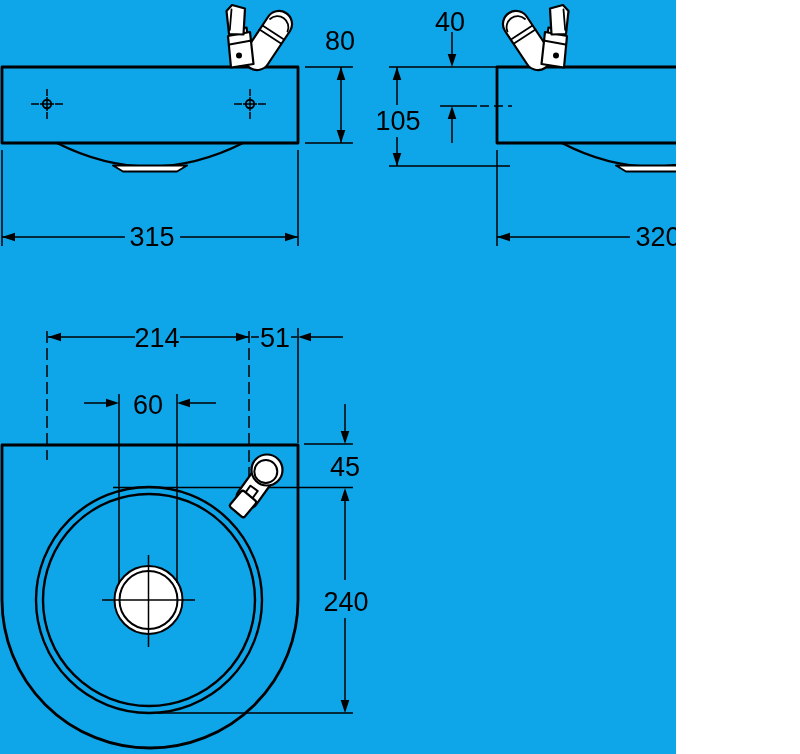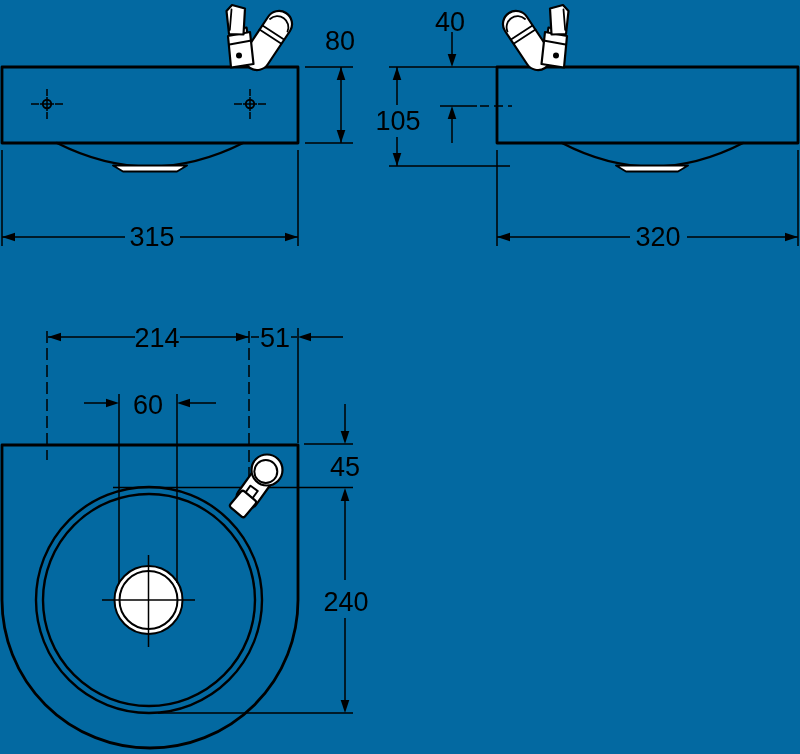--- a/index.html
+++ b/index.html
@@ -1,16 +1,16 @@
 <!DOCTYPE html>
 <html><head>
 <meta charset="utf-8">
 <style>
   html,body{margin:0;padding:0;background:#ffffff;}
-  .page{width:800px;height:754px;background:#0369a1;position:relative;overflow:hidden;}
+  .page{width:676px;height:754px;background:#0ea5e9;position:relative;overflow:hidden;}
   svg{display:block;}
   .o3{fill:none;stroke:#000;stroke-width:2.8;stroke-linejoin:round;stroke-linecap:round;}
   .o2{fill:none;stroke:#000;stroke-width:2.4;stroke-linejoin:round;stroke-linecap:round;}
   .fw{fill:#fff;stroke:#000;stroke-width:2.2;stroke-linejoin:round;}
   .fw2{fill:#fff;stroke:#000;stroke-width:2;stroke-linejoin:round;}
   .fln{fill:none;stroke:#000;stroke-width:1.8;stroke-linecap:round;}
   .dim{fill:none;stroke:#000;stroke-width:1.5;}
   .thin{fill:none;stroke:#000;stroke-width:1.5;}
   .ah{fill:#000;stroke:none;}
   .blk{fill:#000;stroke:none;}

